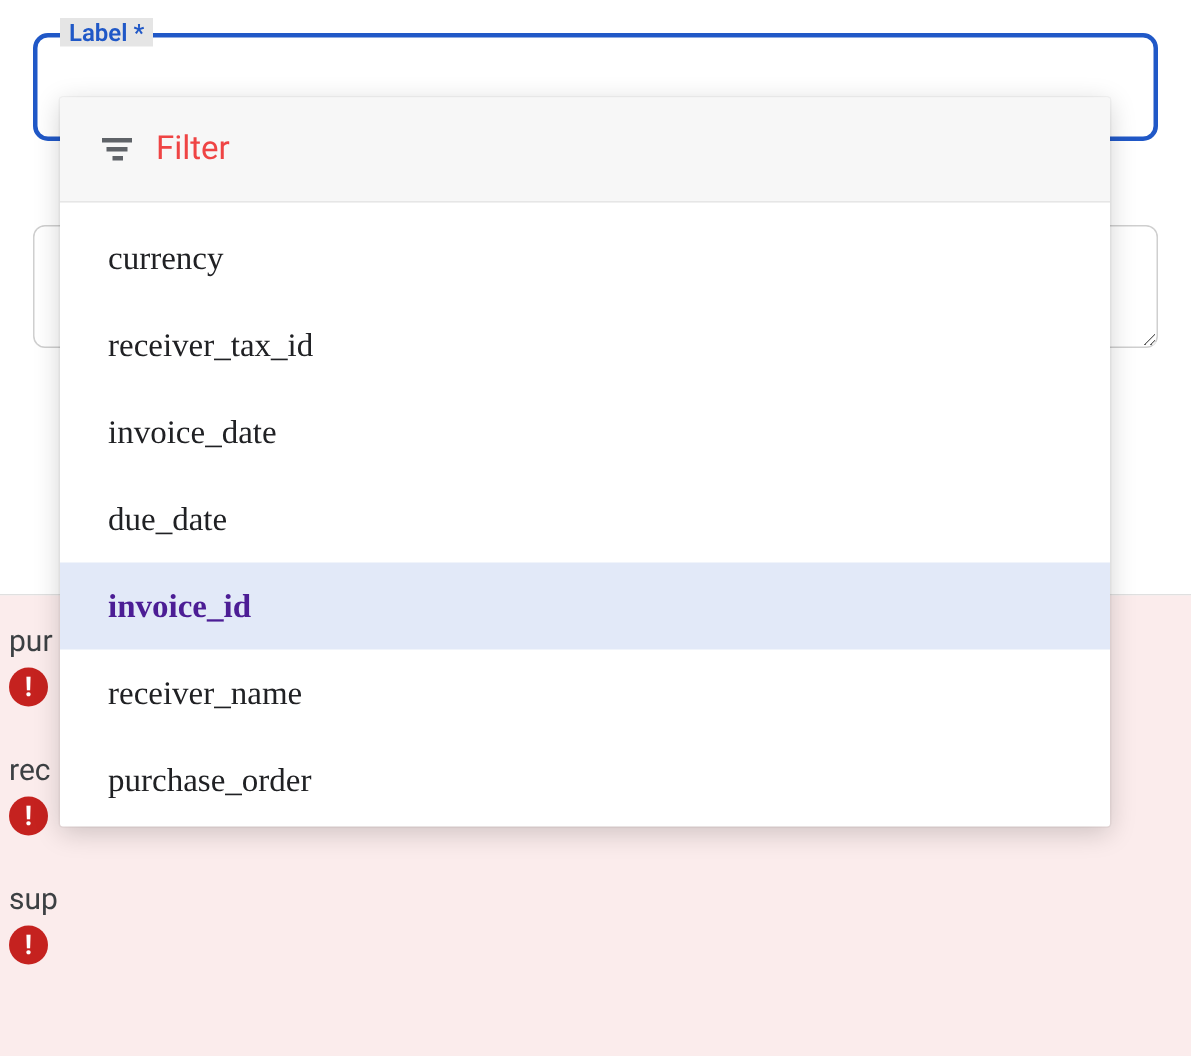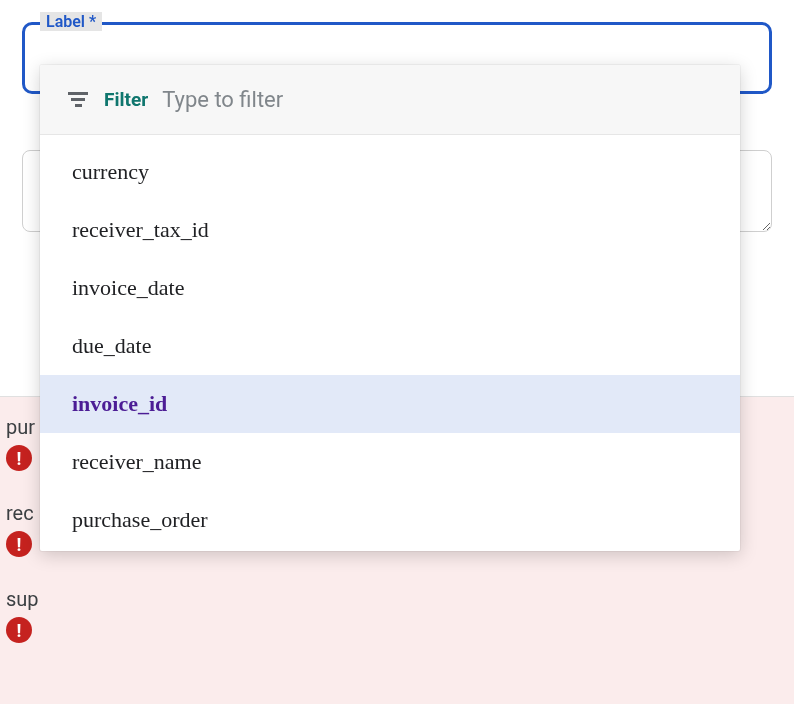--- a/index.html
+++ b/index.html
@@ -100,23 +100,23 @@
     }
     .filter-icon span {
       display: block;
       height: 3px;
       background: #5f6368;
     }
     .filter-icon span:nth-child(1) { width: 20px; }
     .filter-icon span:nth-child(2) { width: 14px; }
     .filter-icon span:nth-child(3) { width: 7px; }
     .filter-label {
-      font-size: 19px;
-      font-weight: 700;
-      color: #0f766e;
+      font-size: 22px;
+      font-weight: 400;
+      color: #ef4444;
     }
     .filter-placeholder {
       font-size: 22px;
       color: #80868b;
     }
     .options-list {
       padding-top: 8px;
       padding-bottom: 2px;
       font-family: Liberation Serif, serif;
     }
@@ -183,21 +183,20 @@
   </div>
 
   <div class="dropdown-panel">
     <div class="filter-header">
       <div class="filter-icon">
         <span></span>
           <span></span>
           <span></span>
       </div>
       <span class="filter-label">Filter</span>
-      <span class="filter-placeholder">Type to filter</span>
     </div>
     <div class="options-list">
       <div class="option-item">currency</div>
       <div class="option-item">receiver_tax_id</div>
       <div class="option-item">invoice_date</div>
       <div class="option-item">due_date</div>
       <div class="option-item selected">invoice_id</div>
       <div class="option-item">receiver_name</div>
       <div class="option-item">purchase_order</div>
     </div>

